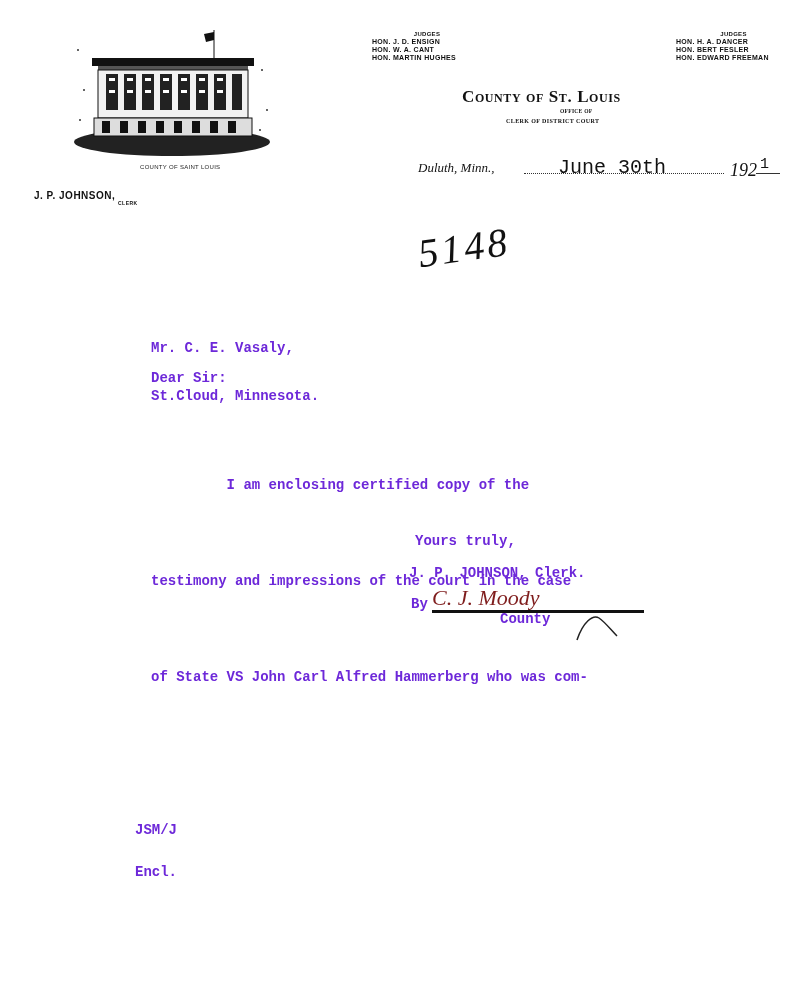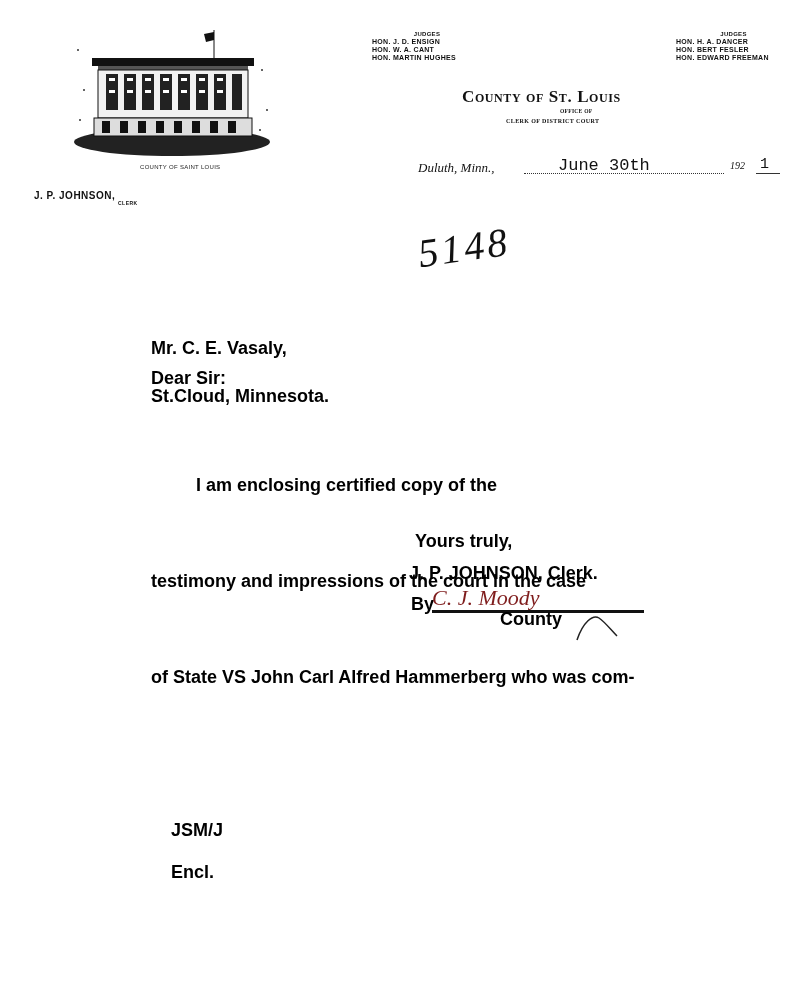--- a/index.html
+++ b/index.html
@@ -17,37 +17,37 @@
     .judges { font-family: "Liberation Sans", sans-serif; font-weight: bold; font-size: 7px; line-height: 8px; letter-spacing: 0.3px; }
     .judges .head { text-align: center; font-size: 6px; }
     .judges-left { left: 372px; top: 30px; width: 110px; }
     .judges-right { left: 676px; top: 30px; width: 115px; }
     .county { left: 462px; top: 87px; font-family: "Liberation Serif", serif; font-weight: bold; font-variant: small-caps; font-size: 17px; letter-spacing: 0.6px; text-align: center; }
     .office-of { left: 560px; top: 108px; font-family: "Liberation Serif", serif; font-size: 5.5px; font-weight: bold; letter-spacing: 0.3px; }
     .office-name { left: 506px; top: 118px; font-family: "Liberation Serif", serif; font-size: 6px; font-weight: bold; letter-spacing: 0.4px; }
     .dateline { left: 418px; top: 158px; width: 365px; height: 18px; font-family: "Liberation Serif", serif; }
     .city { position: absolute; left: 0; top: 2px; font-style: italic; font-size: 13px; }
     .date-line { position: absolute; left: 106px; top: 15px; width: 200px; border-bottom: 1px dotted #333; }
-    .date-val { position: absolute; left: 140px; top: -2px; font-family: "Liberation Mono", monospace; font-size: 17px; text-align: center; }
-    .year-pre { position: absolute; left: 312px; top: 2px; font-style: italic; font-size: 10px; }
+    .date-val { position: absolute; left: 140px; top: -2px; font-family: "Liberation Mono", monospace; font-size: 20px; text-align: center; }
+    .year-pre { position: absolute; left: 312px; top: 2px; font-style: italic; font-size: 18px; }
     .year-val { position: absolute; left: 342px; top: -2px; font-family: "Liberation Mono", monospace; font-size: 15px; }
     .year-line { position: absolute; left: 338px; top: 15px; width: 24px; border-bottom: 1px solid #333; }
     .file-no { left: 418px; top: 224px; font-family: "Liberation Serif", serif; font-style: italic; font-size: 40px; letter-spacing: 3px; transform: rotate(-8deg); }
     
-    .tw { font-family: Liberation Sans, sans-serif; font-weight: bold; font-size: 18px; line-height: 16px; white-space: pre; color: #000000; }
+    .tw { font-family: Liberation Mono, monospace; font-weight: bold; font-size: 14px; line-height: 16px; white-space: pre; color: #6d28d9; }
     .addr { left: 151px; top: 308px; }
     .salutation { left: 151px; top: 370px; }
     .para { left: 151px; top: 405px; line-height: 32px; }
     .closing { left: 415px; top: 533px; }
     .signer { left: 409px; top: 565px; }
     .by { left: 411px; top: 596px; }
     .sig { left: 432px; top: 585px; font-family: "Liberation Serif", serif; font-style: italic; font-size: 22px; font-weight: normal; color:#7f1d1d; }
     .sig-line { left: 432px; top: 610px; width: 212px; border-bottom: 3px solid #111; }
     .deputy { left: 500px; top: 611px; }
-    .initials { left: 135px; top: 795px; line-height: 14px; margin-left: 36px; }
+    .initials { left: 135px; top: 795px; line-height: 14px; }
   </style>
 </head>
 <body>
 
 <div class="abs building">
   <svg width="200" height="130" viewBox="0 0 200 130">
     <rect x="0" y="0" width="200" height="130" fill="#fff"></rect>
 
     <line x1="142" y1="0" x2="142" y2="30" stroke="#111" stroke-width="1"></line>
     <path d="M132 4 L142 2 L142 10 L134 12 Z" fill="#111"></path>

